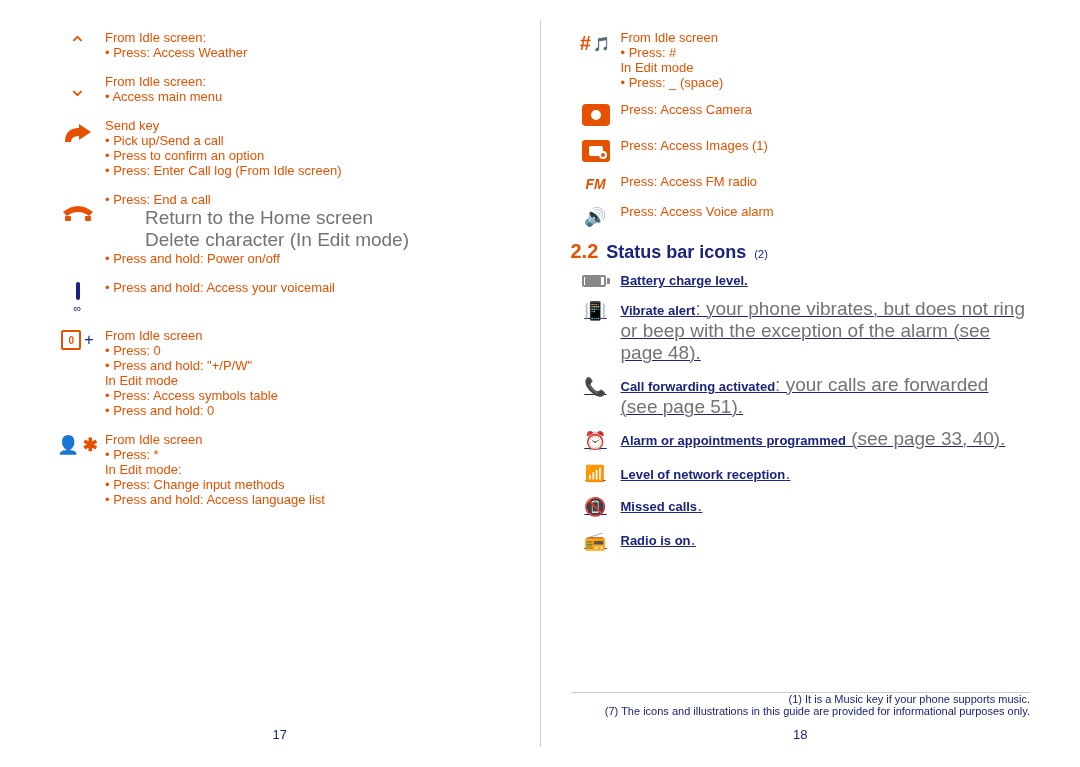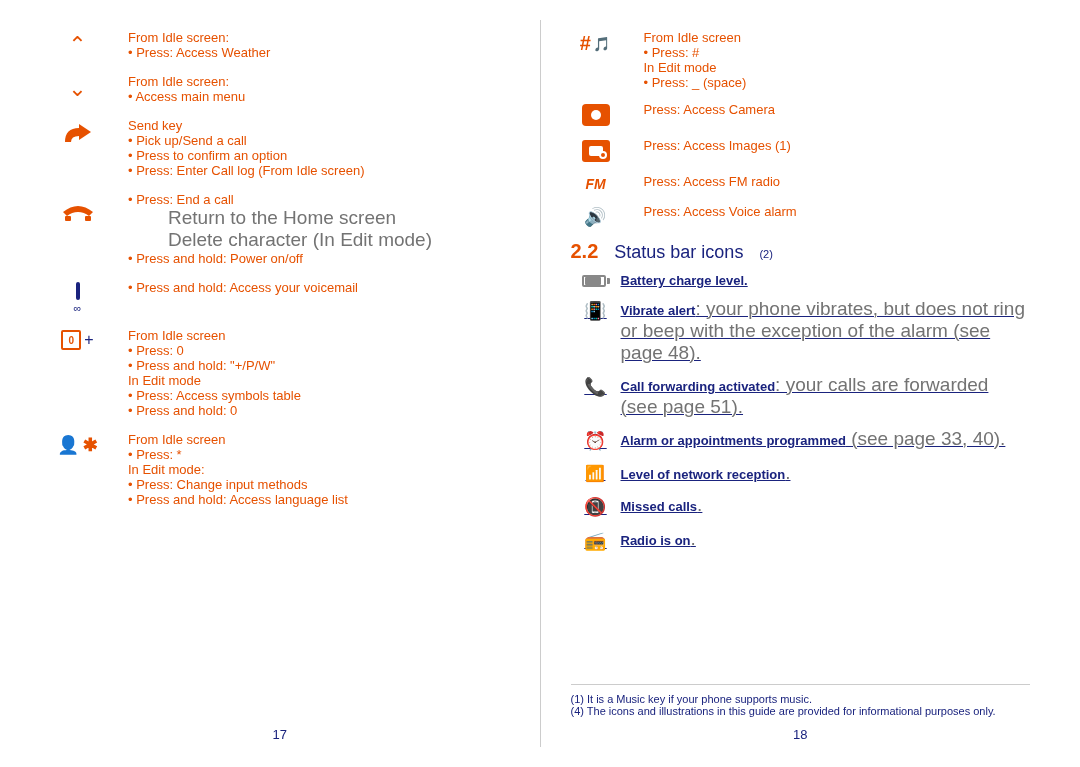--- a/index.html
+++ b/index.html
@@ -49,53 +49,52 @@
     .icon-col {
       width: 55px;
       flex-shrink: 0;
       display: flex;
       align-items: center;
       justify-content: center;
       padding-top: 2px;
     }
     .text-col {
       flex: 1;
-      margin-left: 23px;
     }
     .label-orange {
       color: #e65100;
       font-size: 13px;
     }
     .label-blue {
       color: #737373;
       font-size: 19px;
     }
     .bullet-orange {
       color: #e65100;
       font-size: 13px;
     }
     .indent2 {
       padding-left: 40px;
     }
     
     .section-heading {
       display: flex;
       align-items: baseline;
-      gap: 16px;
+      gap: 8px;
       margin-bottom: 10px;
     }
     .section-num {
       color: #e65100;
       font-size: 20px;
       font-weight: bold;
     }
     .section-title {
       color: #1a237e;
       font-size: 18px;
-      font-weight: normal;
+      font-weight: bold;
     }
     .status-entry {
       display: flex;
       align-items: flex-start;
       margin-bottom: 10px;
       text-decoration: underline;
     }
     .status-icon-col {
       width: 50px;
       flex-shrink: 0;
@@ -126,21 +125,22 @@
       padding-top: 2px;
     }
     .footnotes {
       position: absolute;
       bottom: 30px;
       left: 20px;
       right: 20px;
       font-size: 11px;
       color: #1a237e;
       border-top: 1px solid #ccc;
-      padding-top: 8px;
+      padding-top: 0;
+      text-align: right;
     }
     
     .cam-icon {
       width: 28px;
       height: 22px;
       background: #e65100;
       border-radius: 4px;
       position: relative;
       display: flex;
       align-items: center;
@@ -417,18 +417,18 @@
       <div class="status-icon-col">
         <span style="font-size:18px; color:#555;">📻</span>
       </div>
       <div class="status-text-col">
         <span class="bold-blue">Radio is on</span><span class="label-blue">.</span>
       </div>
     </div>
 
     <div class="footnotes">
       <div>(1)  It is a Music key if your phone supports music.</div>
-      <div>(4)  The icons and illustrations in this guide are provided for informational purposes only.</div>
+      <div>(7)  The icons and illustrations in this guide are provided for informational purposes only.</div>
     </div>
 
     <div class="page-num">18</div>
   </div>
 </div>
 
 </body></html>

